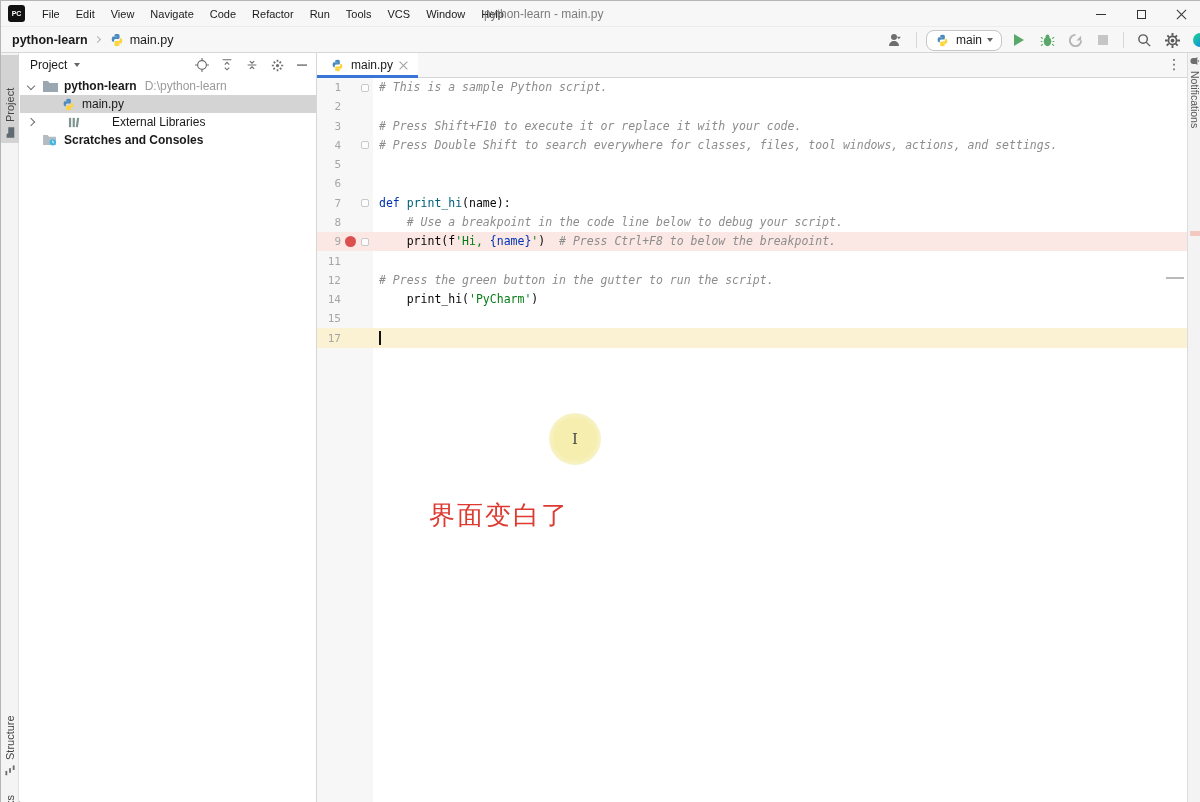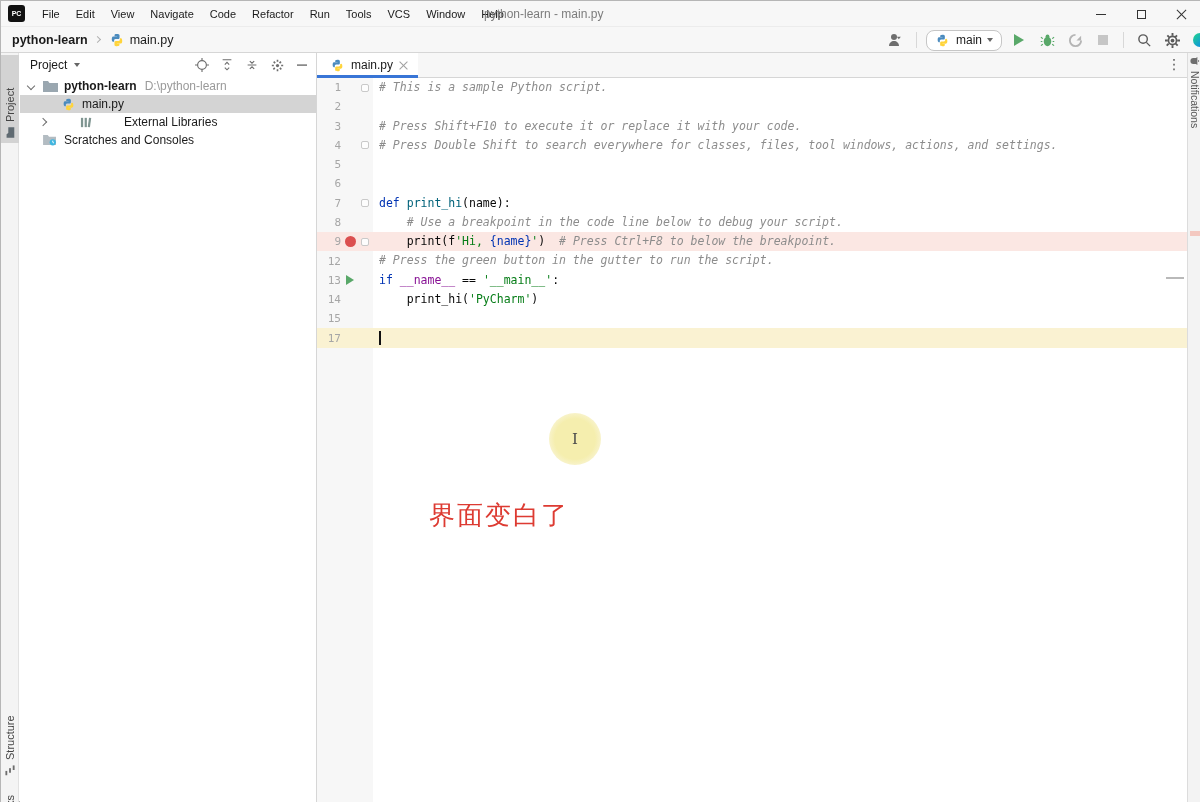--- a/index.html
+++ b/index.html
@@ -313,35 +313,35 @@
       <div class="tree-row selected" style="padding-left:40px;">
         <span class="ticon" style="margin-right:6px;">
           <svg width="13" height="13" viewBox="0 0 16 16">
               <path fill="#4b8bbe" d="M8 1C5 1 5.2 2.3 5.2 2.3v1.4h2.9v.4H3.9S2 3.9 2 7s1.7 3 1.7 3h1V8.6s-.1-1.7 1.7-1.7h2.9s1.6 0 1.6-1.6V2.7S11.2 1 8 1z"></path>
               <path fill="#ffd43b" d="M8 15c3 0 2.8-1.3 2.8-1.3v-1.4H7.9v-.4h4.2S14 12.1 14 9s-1.7-3-1.7-3h-1v1.4s.1 1.7-1.7 1.7H6.7s-1.6 0-1.6 1.6v2.6S4.8 15 8 15z"></path>
             </svg>
         </span>
         <span>main.py</span>
       </div>
 
-      <div class="tree-row" style="padding-left:20px;gap:24px;">
+      <div class="tree-row" style="padding-left:8px;gap:24px;">
         <span class="chev closed" style="margin-right:8px;"></span>
         <span class="ticon" style="margin-right:6px;">
           <svg width="13" height="13" viewBox="0 0 14 14">
               <g fill="#7f9591">
                 <rect x="1" y="2" width="2.4" height="10"></rect>
                 <rect x="5" y="2" width="2.4" height="10"></rect>
                 <rect x="9" y="2" width="2.4" height="10" transform="rotate(8 10 7)"></rect>
               </g>
             </svg>
         </span>
         <span>External Libraries</span>
       </div>
 
-      <div class="tree-row" style="padding-left:22px;">
+      <div class="tree-row" style="padding-left:22px;font-weight:bold;">
         <span class="ticon" style="margin-right:6px;">
           <svg width="14" height="12" viewBox="0 0 15 13">
               <path fill="#b3bcc2" d="M0 1h5l1.5 2H14v9H0z"></path>
               <circle cx="10.5" cy="9" r="3.4" fill="#40b6e0"></circle>
               <path stroke="#fff" stroke-width="1" fill="none" d="M10.5 7.2V9l1.3.8"></path>
             </svg>
         </span>
         <span>Scratches and Consoles</span>
       </div>
     </div>
@@ -444,35 +444,33 @@
                   <span class="bp-dot"></span>
                 </span>
                 <span class="gfold">
                   <span class="fold-mark"></span>
                 </span>
               </div>
               <div class="ccell"><span class="seg p">    print(f</span><span class="seg s">'Hi, </span><span class="seg b">{name}</span><span class="seg s">'</span><span class="seg p">)  </span><span class="seg c"># Press Ctrl+F8 to below the breakpoint.</span></div>
             </div>
             <div class="row">
               <div class="gcell">
+                <span class="gnum">11</span>
+                <span class="gico"></span>
+                <span class="gfold"></span>
+              </div>
+              <div class="ccell"></div>
+            </div>
+            <div class="row">
+              <div class="gcell">
                 <span class="gnum">12</span>
                 <span class="gico"></span>
                 <span class="gfold"></span>
               </div>
               <div class="ccell"><span class="seg c"># Press the green button in the gutter to run the script.</span></div>
-            </div>
-            <div class="row">
-              <div class="gcell">
-                <span class="gnum">13</span>
-                <span class="gico">
-                  <span class="run-tri"></span>
-                </span>
-                <span class="gfold"></span>
-              </div>
-              <div class="ccell"><span class="seg k">if </span><span class="seg d">__name__</span><span class="seg p"> == </span><span class="seg s">'__main__'</span><span class="seg p">:</span></div>
             </div>
             <div class="row">
               <div class="gcell">
                 <span class="gnum">14</span>
                 <span class="gico"></span>
                 <span class="gfold"></span>
               </div>
               <div class="ccell"><span class="seg p">    print_hi(</span><span class="seg s">'PyCharm'</span><span class="seg p">)</span></div>
             </div>
             <div class="row">

